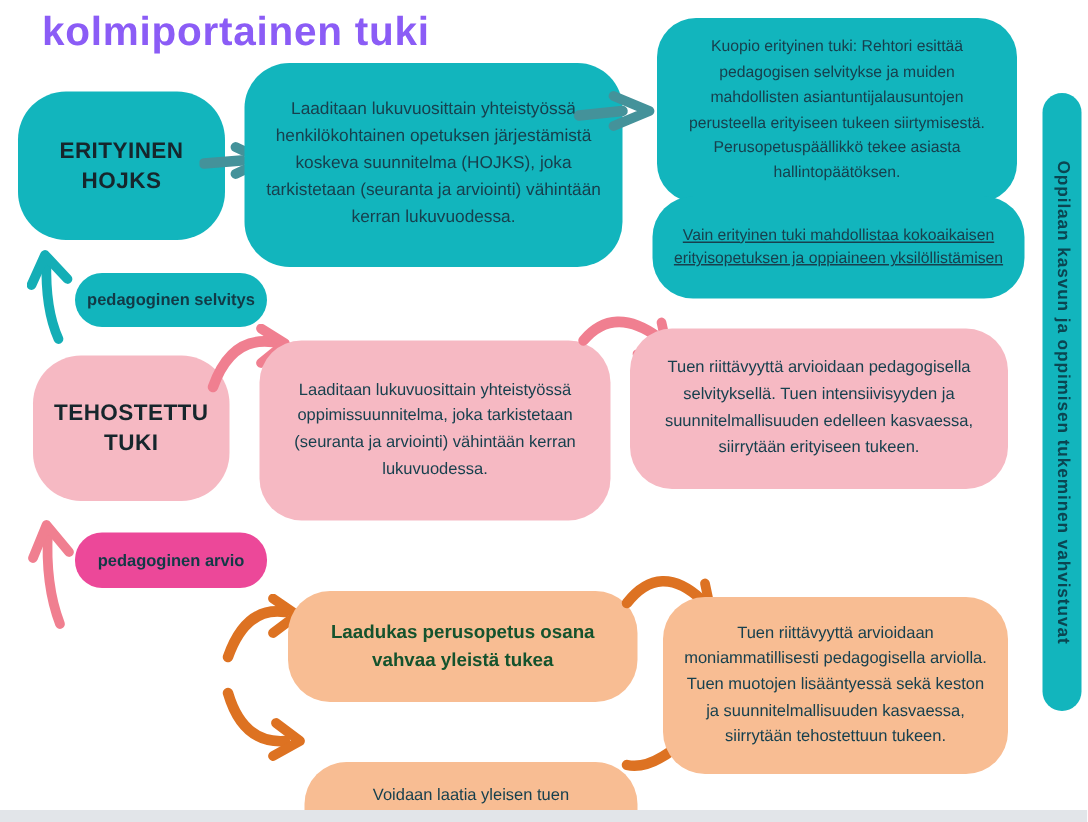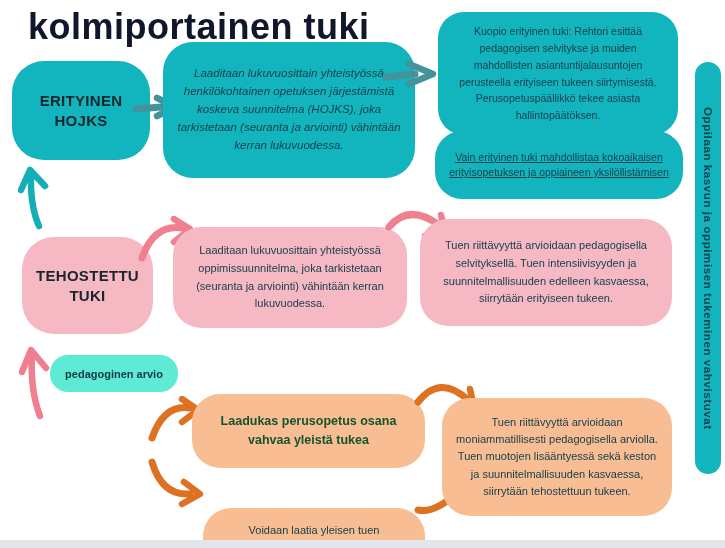--- a/index.html
+++ b/index.html
@@ -7,27 +7,27 @@
     position:relative;width:725px;height:548px;background:#ffffff;
     overflow:hidden;font-family:"Liberation Sans",sans-serif;color:#1a3e4b;
   }
   .abs{position:absolute;box-sizing:border-box;}
   .box{
     position:absolute;box-sizing:border-box;display:flex;align-items:center;
     justify-content:center;text-align:center;
   }
   .teal{background:#12b5bd;}
   .pink{background:#f6b9c3;}
-  .orange{background:#5eead4;}
+  .orange{background:#ec4899;}
   .peach{background:#f8bd93;}
   .tier-label{font-weight:bold;font-size:15px;color:#16262c;line-height:1.3;letter-spacing:.3px;}
   .body-text{color:#17404e;}
   .title{
-    position:absolute;left:28px;top:6px;font-size:36px;font-weight:bold;
-    color:#0f172a;letter-spacing:.5px;
+    position:absolute;left:28px;top:6px;font-size:27px;font-weight:bold;
+    color:#8b5cf6;letter-spacing:.5px;
   }
   .pill{border-radius:18px;font-size:11px;color:#123a46;font-weight:bold;}
   .vbar{
     position:absolute;left:695px;top:62px;width:26px;height:412px;
     background:#12b5bd;border-radius:13px;display:flex;align-items:center;justify-content:center;
   }
   .vbar span{
     writing-mode:vertical-rl;font-size:11.5px;font-weight:bold;color:#0b4551;
     letter-spacing:.6px;white-space:nowrap;
   }
@@ -50,21 +50,21 @@
     <span>ERITYINEN HOJKS</span>
   </div>
 
   <div class="abs" style="left:133px;top:94px;width:48px;height:26px;">
     <svg width="48" height="26" viewBox="0 0 48 26">
       <path class="arr arr-teal-dark" stroke-width="7" d="M3 15 L28 13"></path>
       <path class="arr arr-teal-dark" stroke-width="6.5" d="M24 4 L43 13 L24 22"></path>
     </svg>
   </div>
 
-  <div class="box teal body-text" style="left:163px;top:42px;width:252px;height:136px;border-radius:30px;padding:8px 14px;font-size:11.5px;line-height:1.55;font-style:italic;">
+  <div class="box teal body-text" style="left:163px;top:42px;width:252px;height:136px;border-radius:30px;padding:8px 14px;font-size:11.5px;line-height:1.55;">
     <span>Laaditaan lukuvuosittain yhteistyössä henkilökohtainen opetuksen järjestämistä koskeva suunnitelma (HOJKS), joka tarkistetaan (seuranta ja arviointi) vähintään kerran lukuvuodessa.</span>
   </div>
 
   <div class="abs" style="left:382px;top:60px;width:58px;height:28px;">
     <svg width="58" height="28" viewBox="0 0 58 28">
       <path class="arr arr-teal-dark" stroke-width="7" d="M4 17 L33 14"></path>
       <path class="arr arr-teal-dark" stroke-width="6.5" d="M27 4 L51 14 L27 24"></path>
     </svg>
   </div>
 
@@ -75,33 +75,36 @@
   <div class="box teal body-text" style="left:435px;top:131px;width:248px;height:68px;border-radius:27px;padding:4px 10px;font-size:10.5px;line-height:1.45;text-decoration:underline;">
     <span>Vain erityinen tuki mahdollistaa kokoaikaisen erityisopetuksen ja oppiaineen yksilöllistämisen</span>
   </div>
 
   <div class="abs" style="left:18px;top:162px;width:36px;height:70px;">
     <svg width="36" height="70" viewBox="0 0 36 70">
       <path class="arr arr-teal" stroke-width="6.5" d="M21 64 Q12 44 13 12"></path>
       <path class="arr arr-teal" stroke-width="6.5" d="M3 28 L12 8 L27 24"></path>
     </svg>
   </div>
+  <div class="box teal pill" style="left:50px;top:182px;width:128px;height:36px;">
+    <span>pedagoginen selvitys</span>
+  </div>
 
   <div class="box pink tier-label" style="left:22px;top:237px;width:131px;height:97px;border-radius:32px;padding:0 12px;">
     <span>TEHOSTETTU TUKI</span>
   </div>
 
   <div class="abs" style="left:136px;top:216px;width:62px;height:46px;">
     <svg width="62" height="46" viewBox="0 0 62 46">
       <path class="arr arr-pink" stroke-width="7" d="M6 42 Q18 8 46 12"></path>
       <path class="arr arr-pink" stroke-width="6.5" d="M38 3 L54 13 L38 26"></path>
     </svg>
   </div>
 
-  <div class="box pink body-text" style="left:173px;top:227px;width:234px;height:101px;border-radius:28px;padding:8px 14px;font-size:11px;line-height:1.6;">
+  <div class="box pink body-text" style="left:173px;top:227px;width:234px;height:120px;border-radius:28px;padding:8px 14px;font-size:11px;line-height:1.6;">
     <span>Laaditaan lukuvuosittain yhteistyössä oppimissuunnitelma, joka tarkistetaan (seuranta ja arviointi) vähintään kerran lukuvuodessa.</span>
   </div>
 
   <div class="abs" style="left:383px;top:203px;width:70px;height:42px;">
     <svg width="70" height="42" viewBox="0 0 70 42">
       <path class="arr arr-pink" stroke-width="7" d="M6 24 Q26 0 56 22"></path>
       <path class="arr arr-pink" stroke-width="6.5" d="M58 12 L62 30 L42 33"></path>
     </svg>
   </div>
 

